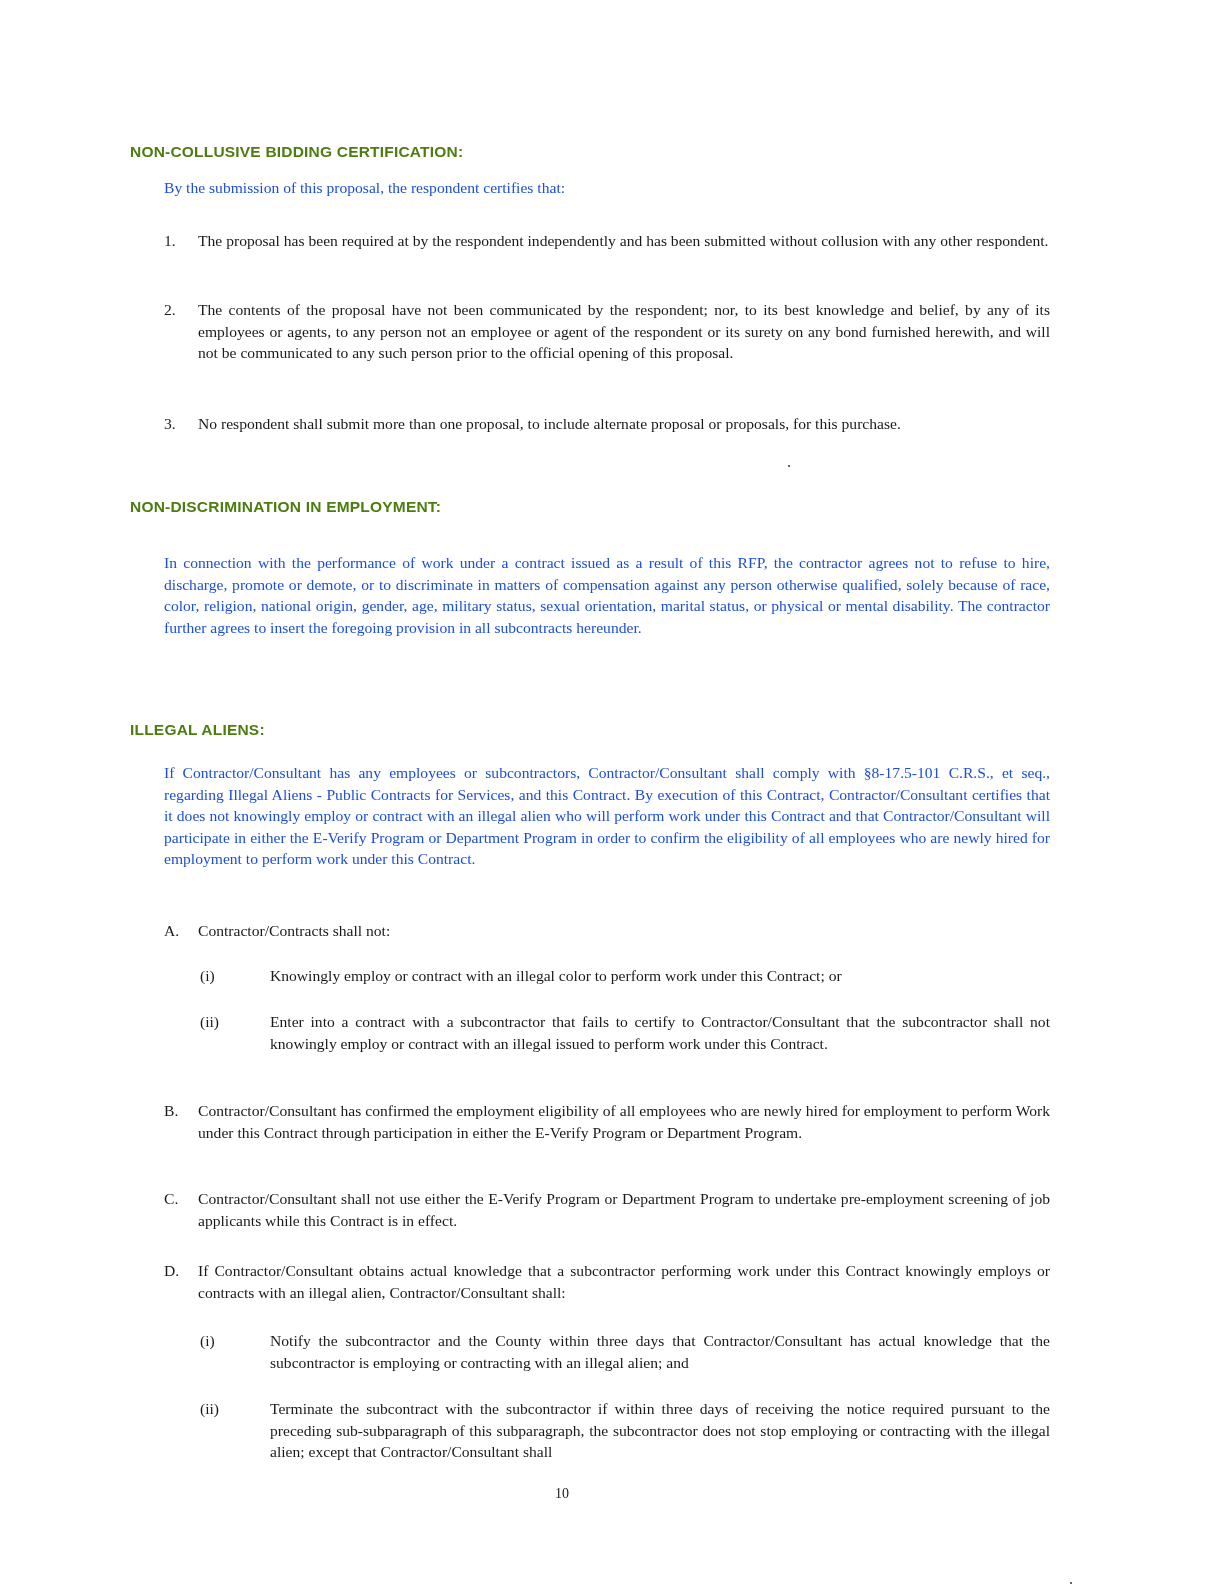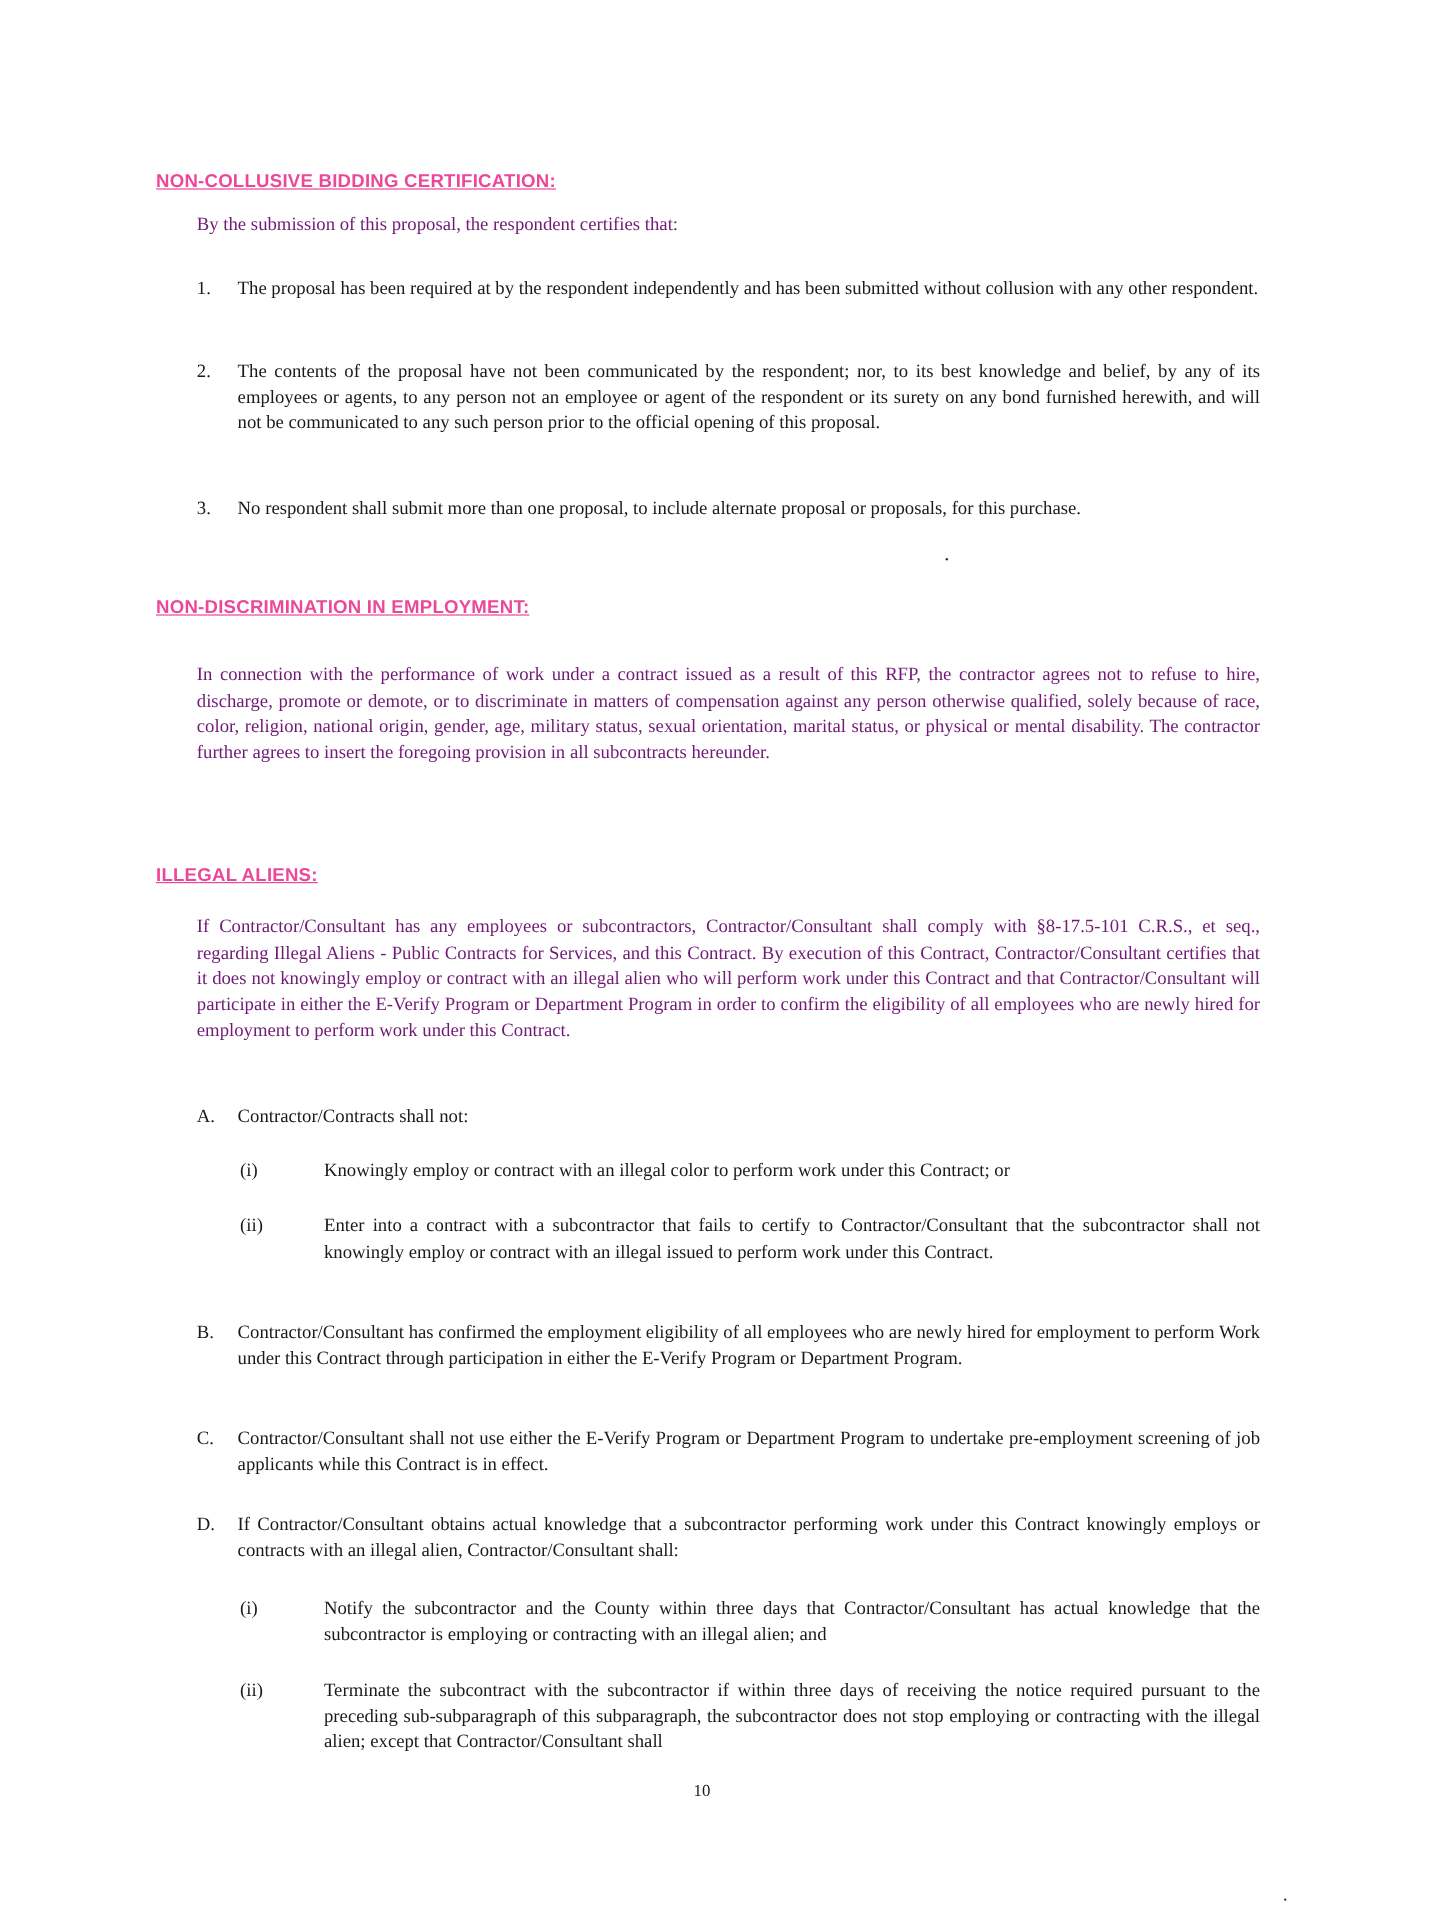--- a/index.html
+++ b/index.html
@@ -5,30 +5,30 @@
   html, body { margin: 0; padding: 0; background: #ffffff; }
   body {
     width: 1210px; height: 1593px; position: relative; overflow: hidden;
     font-family: "Liberation Serif", "DejaVu Serif", serif;
     color: #1a1a1a;
   }
   .page { position: absolute; left: 0; top: 0; width: 1210px; height: 1593px; }
   .abs { position: absolute; }
   .heading {
     font-family: "Liberation Sans", "DejaVu Sans", sans-serif;
-    font-weight: bold; font-size: 15.5px; letter-spacing: 0.2px; color: #ec4899; text-decoration: underline;
+    font-weight: bold; font-size: 15.5px; letter-spacing: 0.2px; color: #4d7c0f;
   }
   .para {
-    font-size: 15.6px; line-height: 21.5px; text-align: justify; color: #701a75;
+    font-size: 15.6px; line-height: 21.5px; text-align: justify; color: #1d4ed8;
   }
   .item { display: flex; }
   .num { width: 34px; flex: 0 0 34px; font-size: 15.6px; line-height: 21.5px; }
   .rnum { width: 70px; flex: 0 0 70px; font-size: 15.6px; line-height: 21.5px; }
   .txt { flex: 1; font-size: 15.6px; line-height: 21.5px; text-align: justify; }
-  .pagenum { font-size: 14px; text-align: center; }
+  .pagenum { font-size: 14px; text-align: left; }
   .speck { width: 2px; height: 2px; background: #333; border-radius: 1px; }
 </style>
 </head>
 <body>
 
 <div class="page">
 
   <div class="abs heading" style="left:130px; top:143px;">NON-COLLUSIVE BIDDING CERTIFICATION:</div>
   <div class="abs para" style="left:164px; top:177px; width:890px;">By the submission of this proposal, the respondent certifies that:</div>
 

